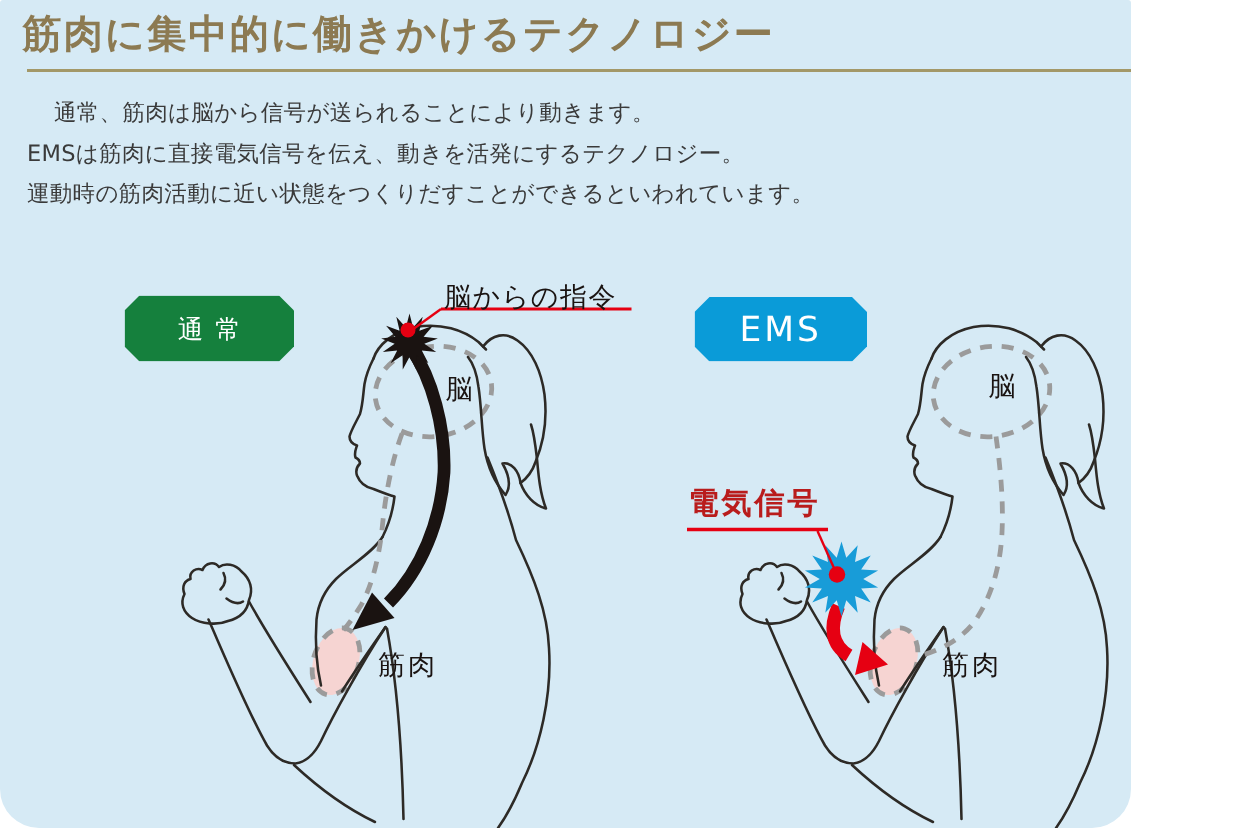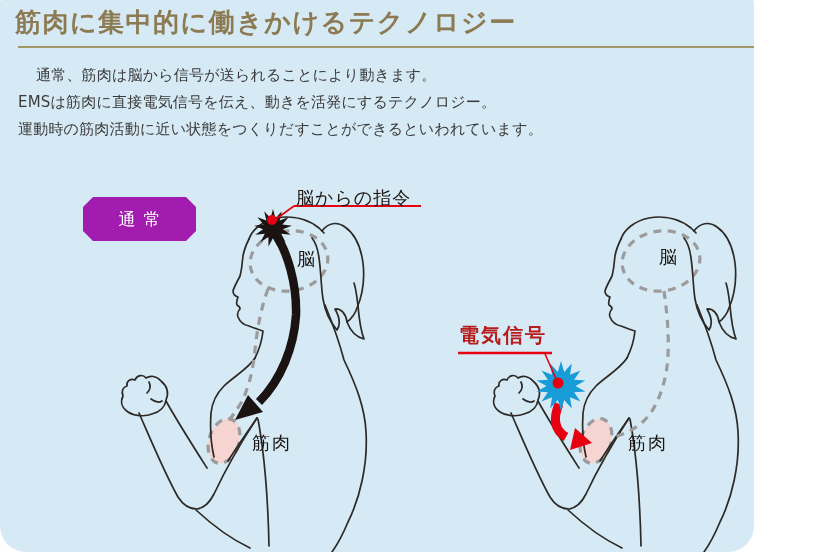--- a/index.html
+++ b/index.html
@@ -18,21 +18,21 @@
   }
   .divider{position:absolute;left:18px;top:46px;width:798px;height:2px;background:#a39868;}
   .intro-line{position:absolute;left:18px;margin:0;font-size:15px;color:#3a3a3a;letter-spacing:.2px;white-space:nowrap;}
   #intro-1{top:66px;margin-left:18px;} #intro-2{top:93px;} #intro-3{top:120px;}
   svg.diagram{position:absolute;left:0;top:0;width:830px;height:560px;pointer-events:none;}
   .badge{
     position:absolute;display:flex;align-items:center;justify-content:center;
     color:#ffffff;box-sizing:border-box;
     clip-path:polygon(10px 0,calc(100% - 10px) 0,100% 10px,100% calc(100% - 10px),calc(100% - 10px) 100%,10px 100%,0 calc(100% - 10px),0 10px);
   }
-  .badge-normal{left:83px;top:197px;width:113px;height:44px;background:#a21caf;font-size:17px;letter-spacing:8px;padding-left:8px;}
+  .badge-normal{left:83px;top:197px;width:113px;height:44px;background:#15803d;font-size:17px;letter-spacing:8px;padding-left:8px;}
   .badge-ems{left:463px;top:198px;width:115px;height:43px;background:#0a9bd8;font-size:23px;letter-spacing:2px;font-weight:500;}
   .fig-label{position:absolute;color:#1a1311;white-space:nowrap;}
   #label-command{left:296px;top:186px;font-size:18px;font-weight:500;letter-spacing:1px;text-align:center;}
   #label-esignal{left:459px;top:322px;font-size:20px;font-weight:bold;color:#b91c1c;letter-spacing:2px;}
   #label-brain-normal{left:297px;top:247px;font-size:18px;}
   #label-brain-ems{left:659px;top:245px;font-size:18px;}
   #label-muscle-normal{left:252px;top:431px;font-size:18px;letter-spacing:2px;}
   #label-muscle-ems{left:628px;top:431px;font-size:18px;letter-spacing:2px;}
   .body-line{fill:none;stroke:#2d2a26;stroke-width:1.7;stroke-linecap:round;stroke-linejoin:round;}
   .dash-line{fill:none;stroke:#9b9b9b;stroke-width:3.2;stroke-dasharray:8 6.5;stroke-linecap:butt;}
@@ -84,20 +84,21 @@
     <path class="dash-line" d="M664,291 C667,312 669,334 668,355 C667,377 661,398 650,414 C641,426 628,433 614,437"></path>
     <path d="M559,404 C553,418 554,430 566,437" fill="none" stroke="#e60012" stroke-width="9"></path>
     <polygon points="592,443 575,428 570,450" fill="#e60012"></polygon>
     <polygon fill="#189cd8" points="561.0,361.0 564.2,371.9 571.8,363.5 570.0,374.7 580.5,370.4 574.1,379.7 585.4,380.4 575.5,386.0 585.4,391.6 574.1,392.3 580.5,401.6 570.0,397.3 571.8,408.5 564.2,400.1 561.0,411.0 557.8,400.1 550.2,408.5 552.0,397.3 541.5,401.6 547.9,392.3 536.6,391.6 546.5,386.0 536.6,380.4 547.9,379.7 541.5,370.4 552.0,374.7 550.2,363.5 557.8,371.9"></polygon>
     <circle cx="558" cy="383" r="5.5" fill="#e60012"></circle>
     <line x1="458" y1="353" x2="552" y2="353" stroke="#e60012" stroke-width="2.4"></line>
     <line x1="545" y1="354" x2="557" y2="381" stroke="#e60012" stroke-width="1.6"></line>
   </svg>
 
   <div class="badge badge-normal">通常</div>
+  <div class="badge badge-ems">EMS</div>
 
   <div class="fig-label" id="label-command">脳からの指令</div>
   <div class="fig-label" id="label-brain-normal">脳</div>
   <div class="fig-label" id="label-muscle-normal">筋肉</div>
 
   <div class="fig-label" id="label-esignal">電気信号</div>
   <div class="fig-label" id="label-brain-ems">脳</div>
   <div class="fig-label" id="label-muscle-ems">筋肉</div>
 
 </div>

